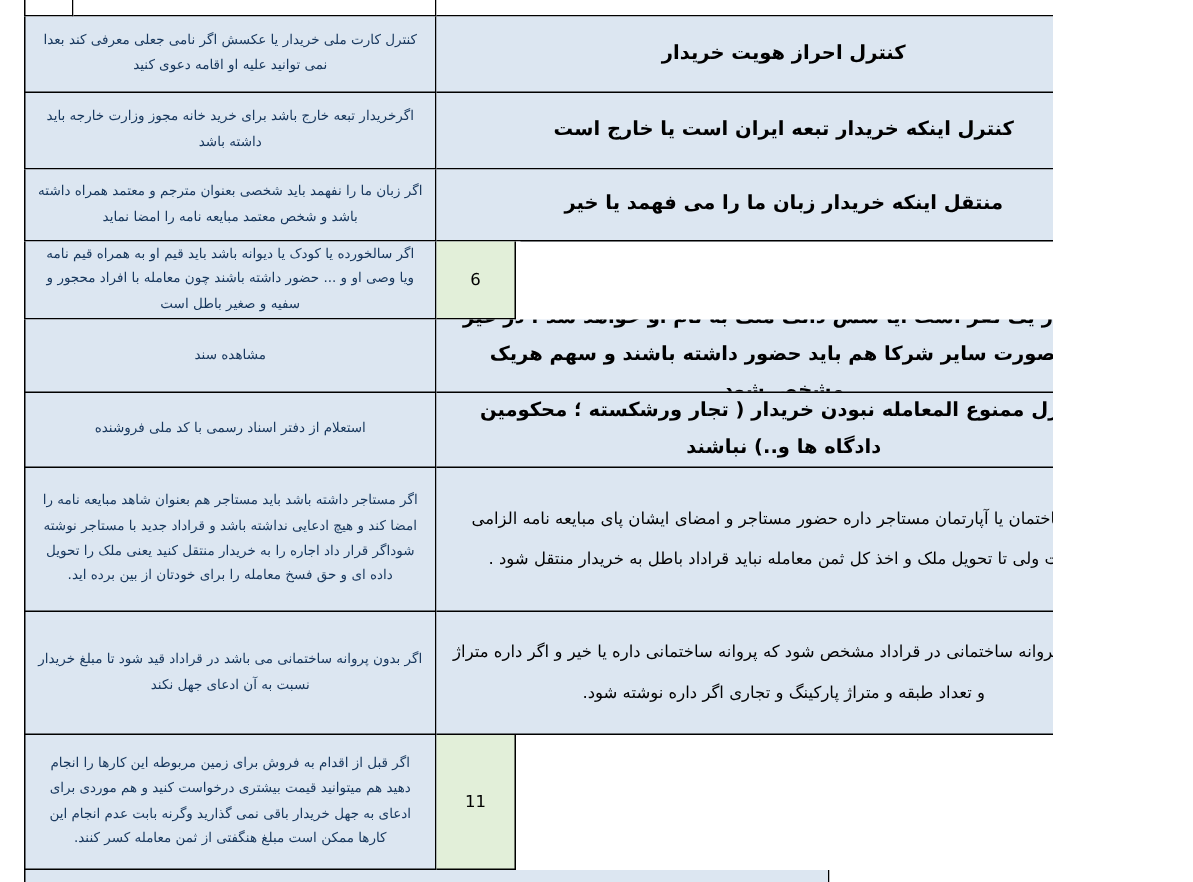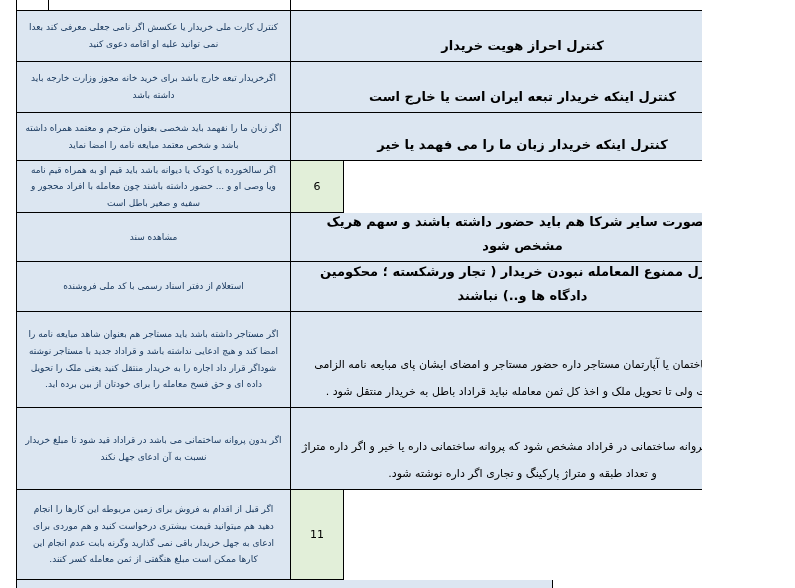--- a/index.html
+++ b/index.html
@@ -33,21 +33,20 @@
     padding: 2px 8px;
   }
   .main-cell {
     width: 464px;
     background: #dce6f1;
     color: #000000;
     font-weight: bold;
     font-size: 13px;
     line-height: 1.9;
     padding: 2px 10px;
-    align-items: flex-end;
   }
   .main-cell.regular {
     font-weight: normal;
     font-size: 11px;
     line-height: 2.4;
   }
   .num-cell {
     width: 53px;
     background: #e2efd9;
     color: #000000;
@@ -99,21 +98,21 @@
       <span>4</span>
     </div>
     <div class="pad-cell"></div>
   </div>
 
   <div class="row" style="height:48px">
     <div class="cell note-cell" dir="rtl">
       <span>اگر زبان ما را نفهمد باید شخصی بعنوان مترجم و معتمد همراه داشته باشد و شخص معتمد  مبایعه نامه را امضا نماید</span>
     </div>
     <div class="cell main-cell" dir="rtl">
-      <span>كنترل اینكه خریدار زبان ما را می فهمد یا خیر</span>
+      <span>منتقل اینكه خریدار زبان ما را می فهمد یا خیر</span>
     </div>
     <div class="cell num-cell">
       <span>5</span>
     </div>
     <div class="pad-cell"></div>
   </div>
 
   <div class="row" style="height:52px">
     <div class="cell note-cell" dir="rtl">
       <span>اگر سالخورده یا كودک یا دیوانه باشد باید قیم او به همراه قیم نامه ویا وصی او و ... حضور داشته باشند چون معامله با افراد محجور و سفیه و صغیر  باطل است</span>

